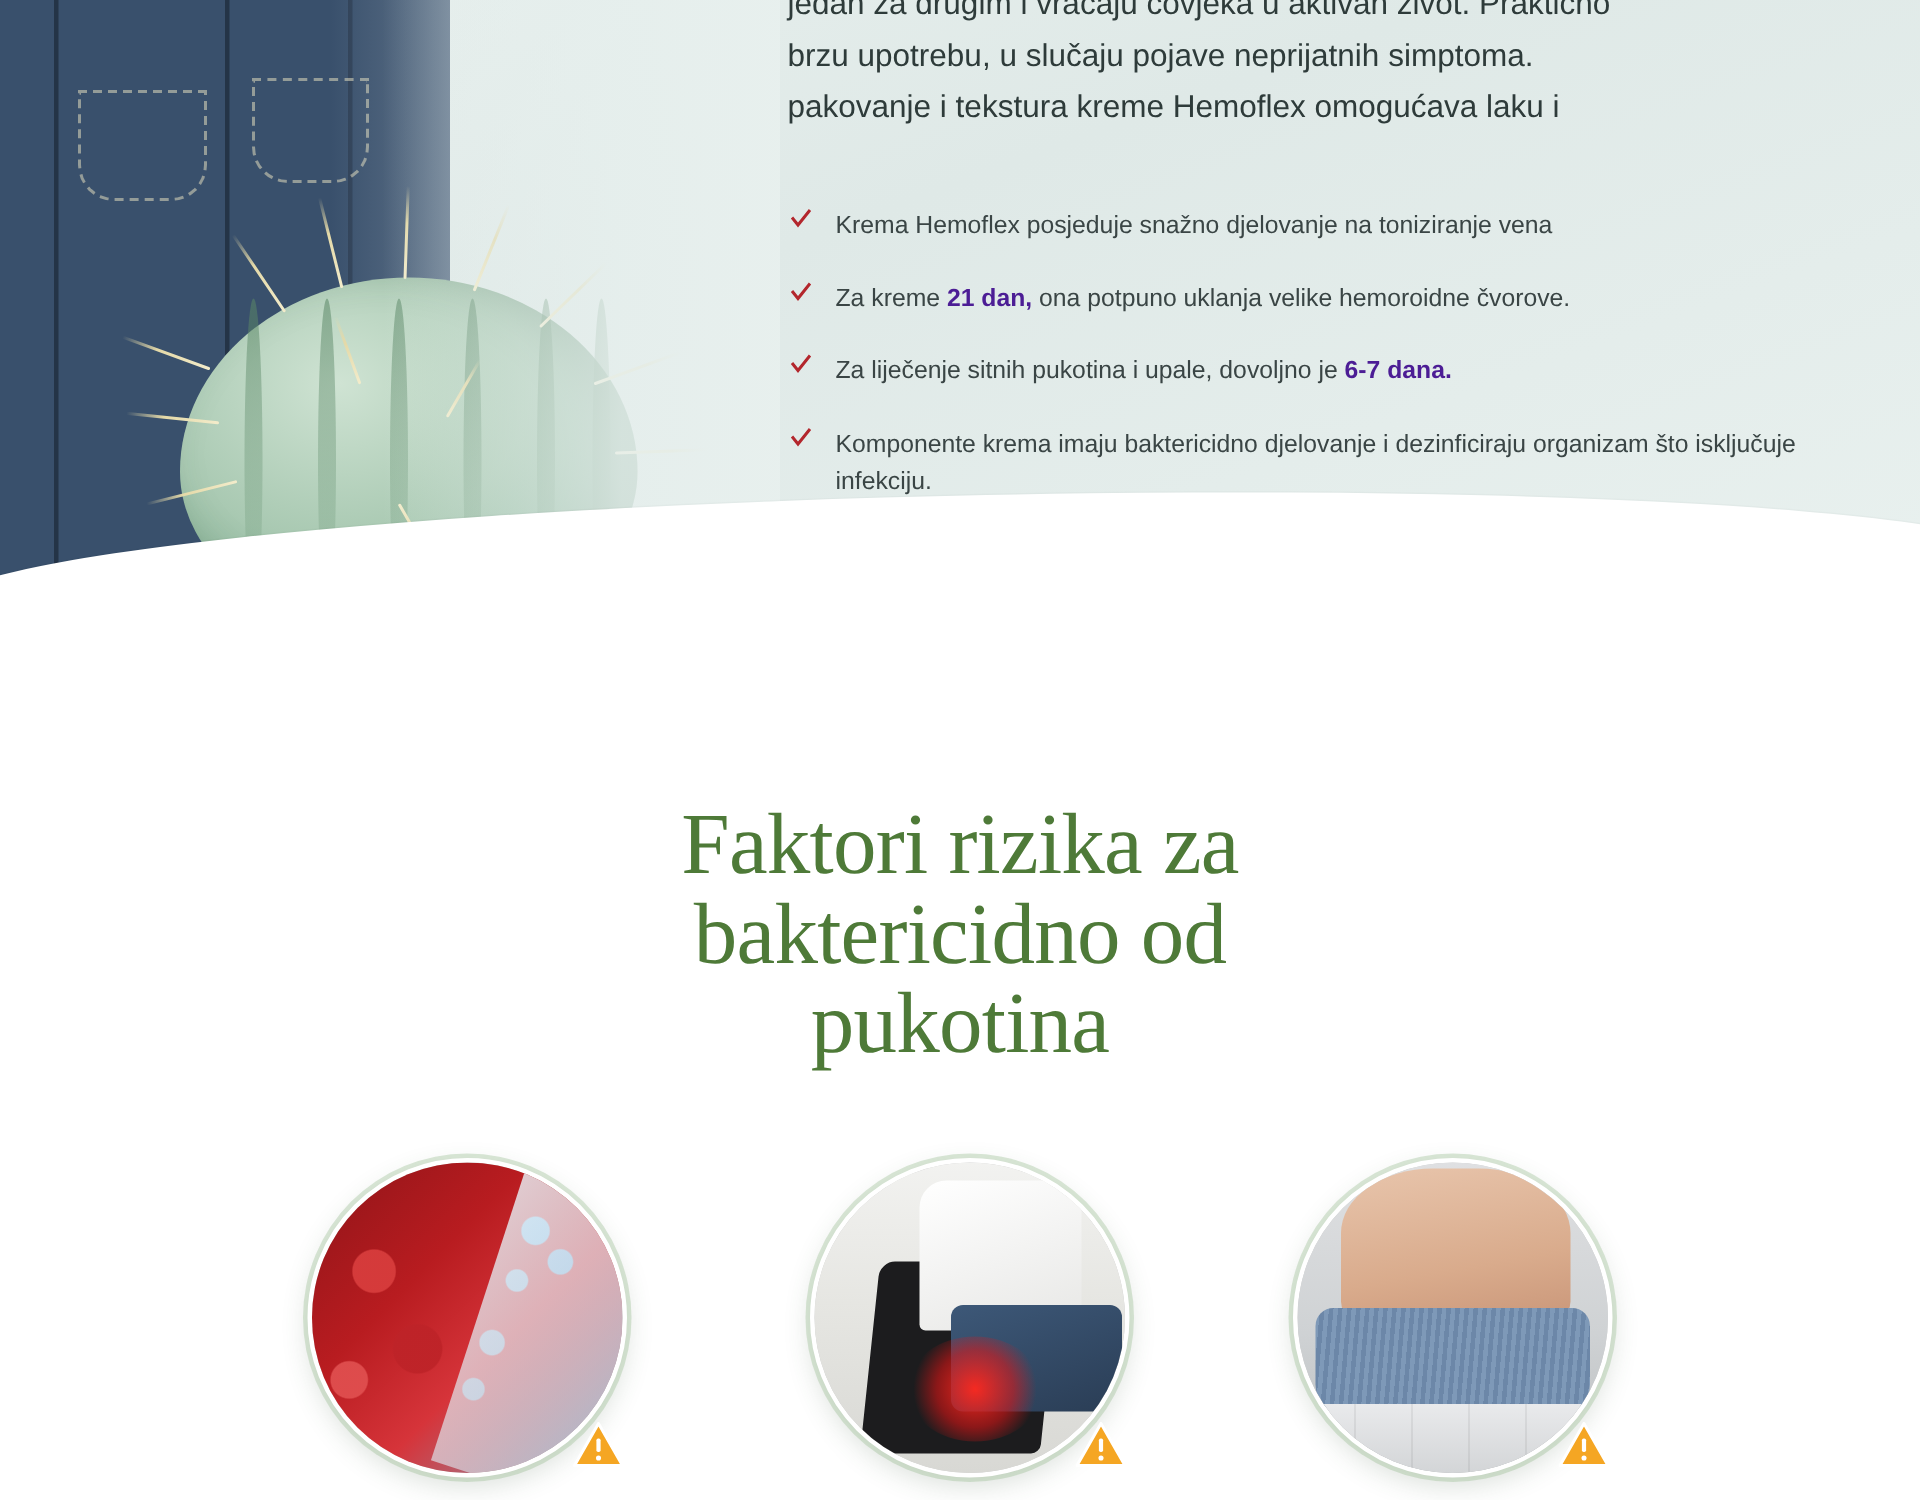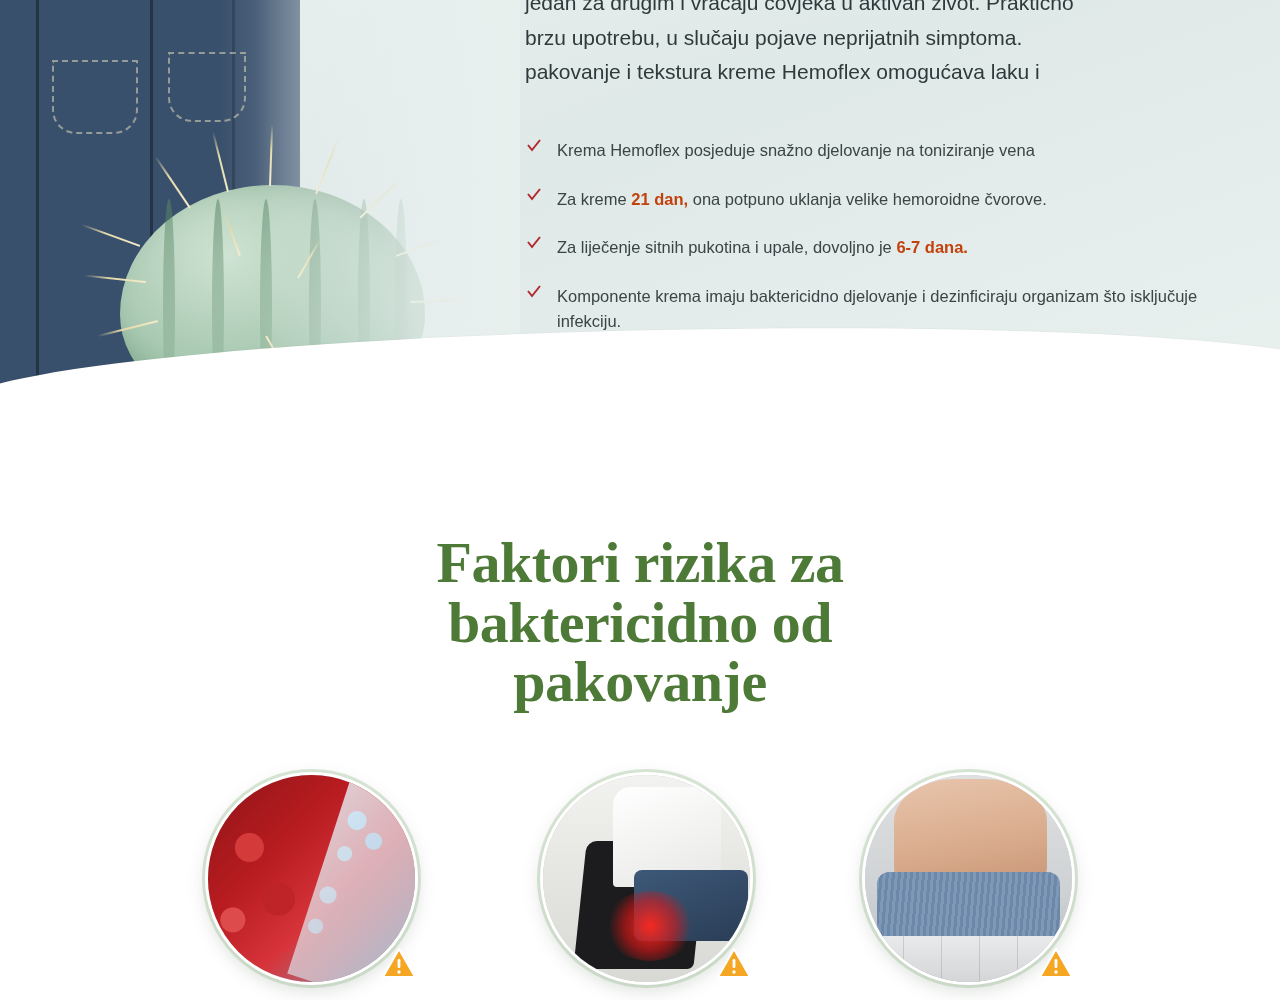--- a/index.html
+++ b/index.html
@@ -167,32 +167,32 @@
   }
   .bullet:last-child { margin-bottom: 0; }
   .check {
     position: absolute;
     left: 2px;
     top: 1px;
     width: 14px;
     height: 14px;
   }
   .check svg { display: block; }
-  .bullet b { font-weight: 700; color: #c2410c; }
+  .bullet b { font-weight: 700; color: #4c1d95; }
 
   
   .risk-heading {
     position: absolute;
     top: 533px;
     left: 0;
     width: 1280px;
     text-align: center;
     color: #4e7a38;
     font-family: "Liberation Serif", serif;
-    font-weight: 700;
+    font-weight: 400;
     font-size: 58px;
     line-height: 1.03;
     letter-spacing: -0.5px;
   }
 
   
   .cards {
     position: absolute;
     top: 772px;
     left: 0;
@@ -415,21 +415,21 @@
       </li>
     </ul>
 
     <div class="curve"></div>
     <div class="curve2"></div>
   </section>
 
   <h2 class="risk-heading">
     <span>Faktori rizika za</span><br>
     <span>baktericidno od</span><br>
-    <span>pakovanje</span>
+    <span>pukotina</span>
   </h2>
 
   <div class="cards">
 
     <div class="card card1">
       <div class="card-ring">
         <div class="img-blood"></div>
       </div>
       <span class="warn">
         <svg viewBox="0 0 34 31" width="34" height="31">

